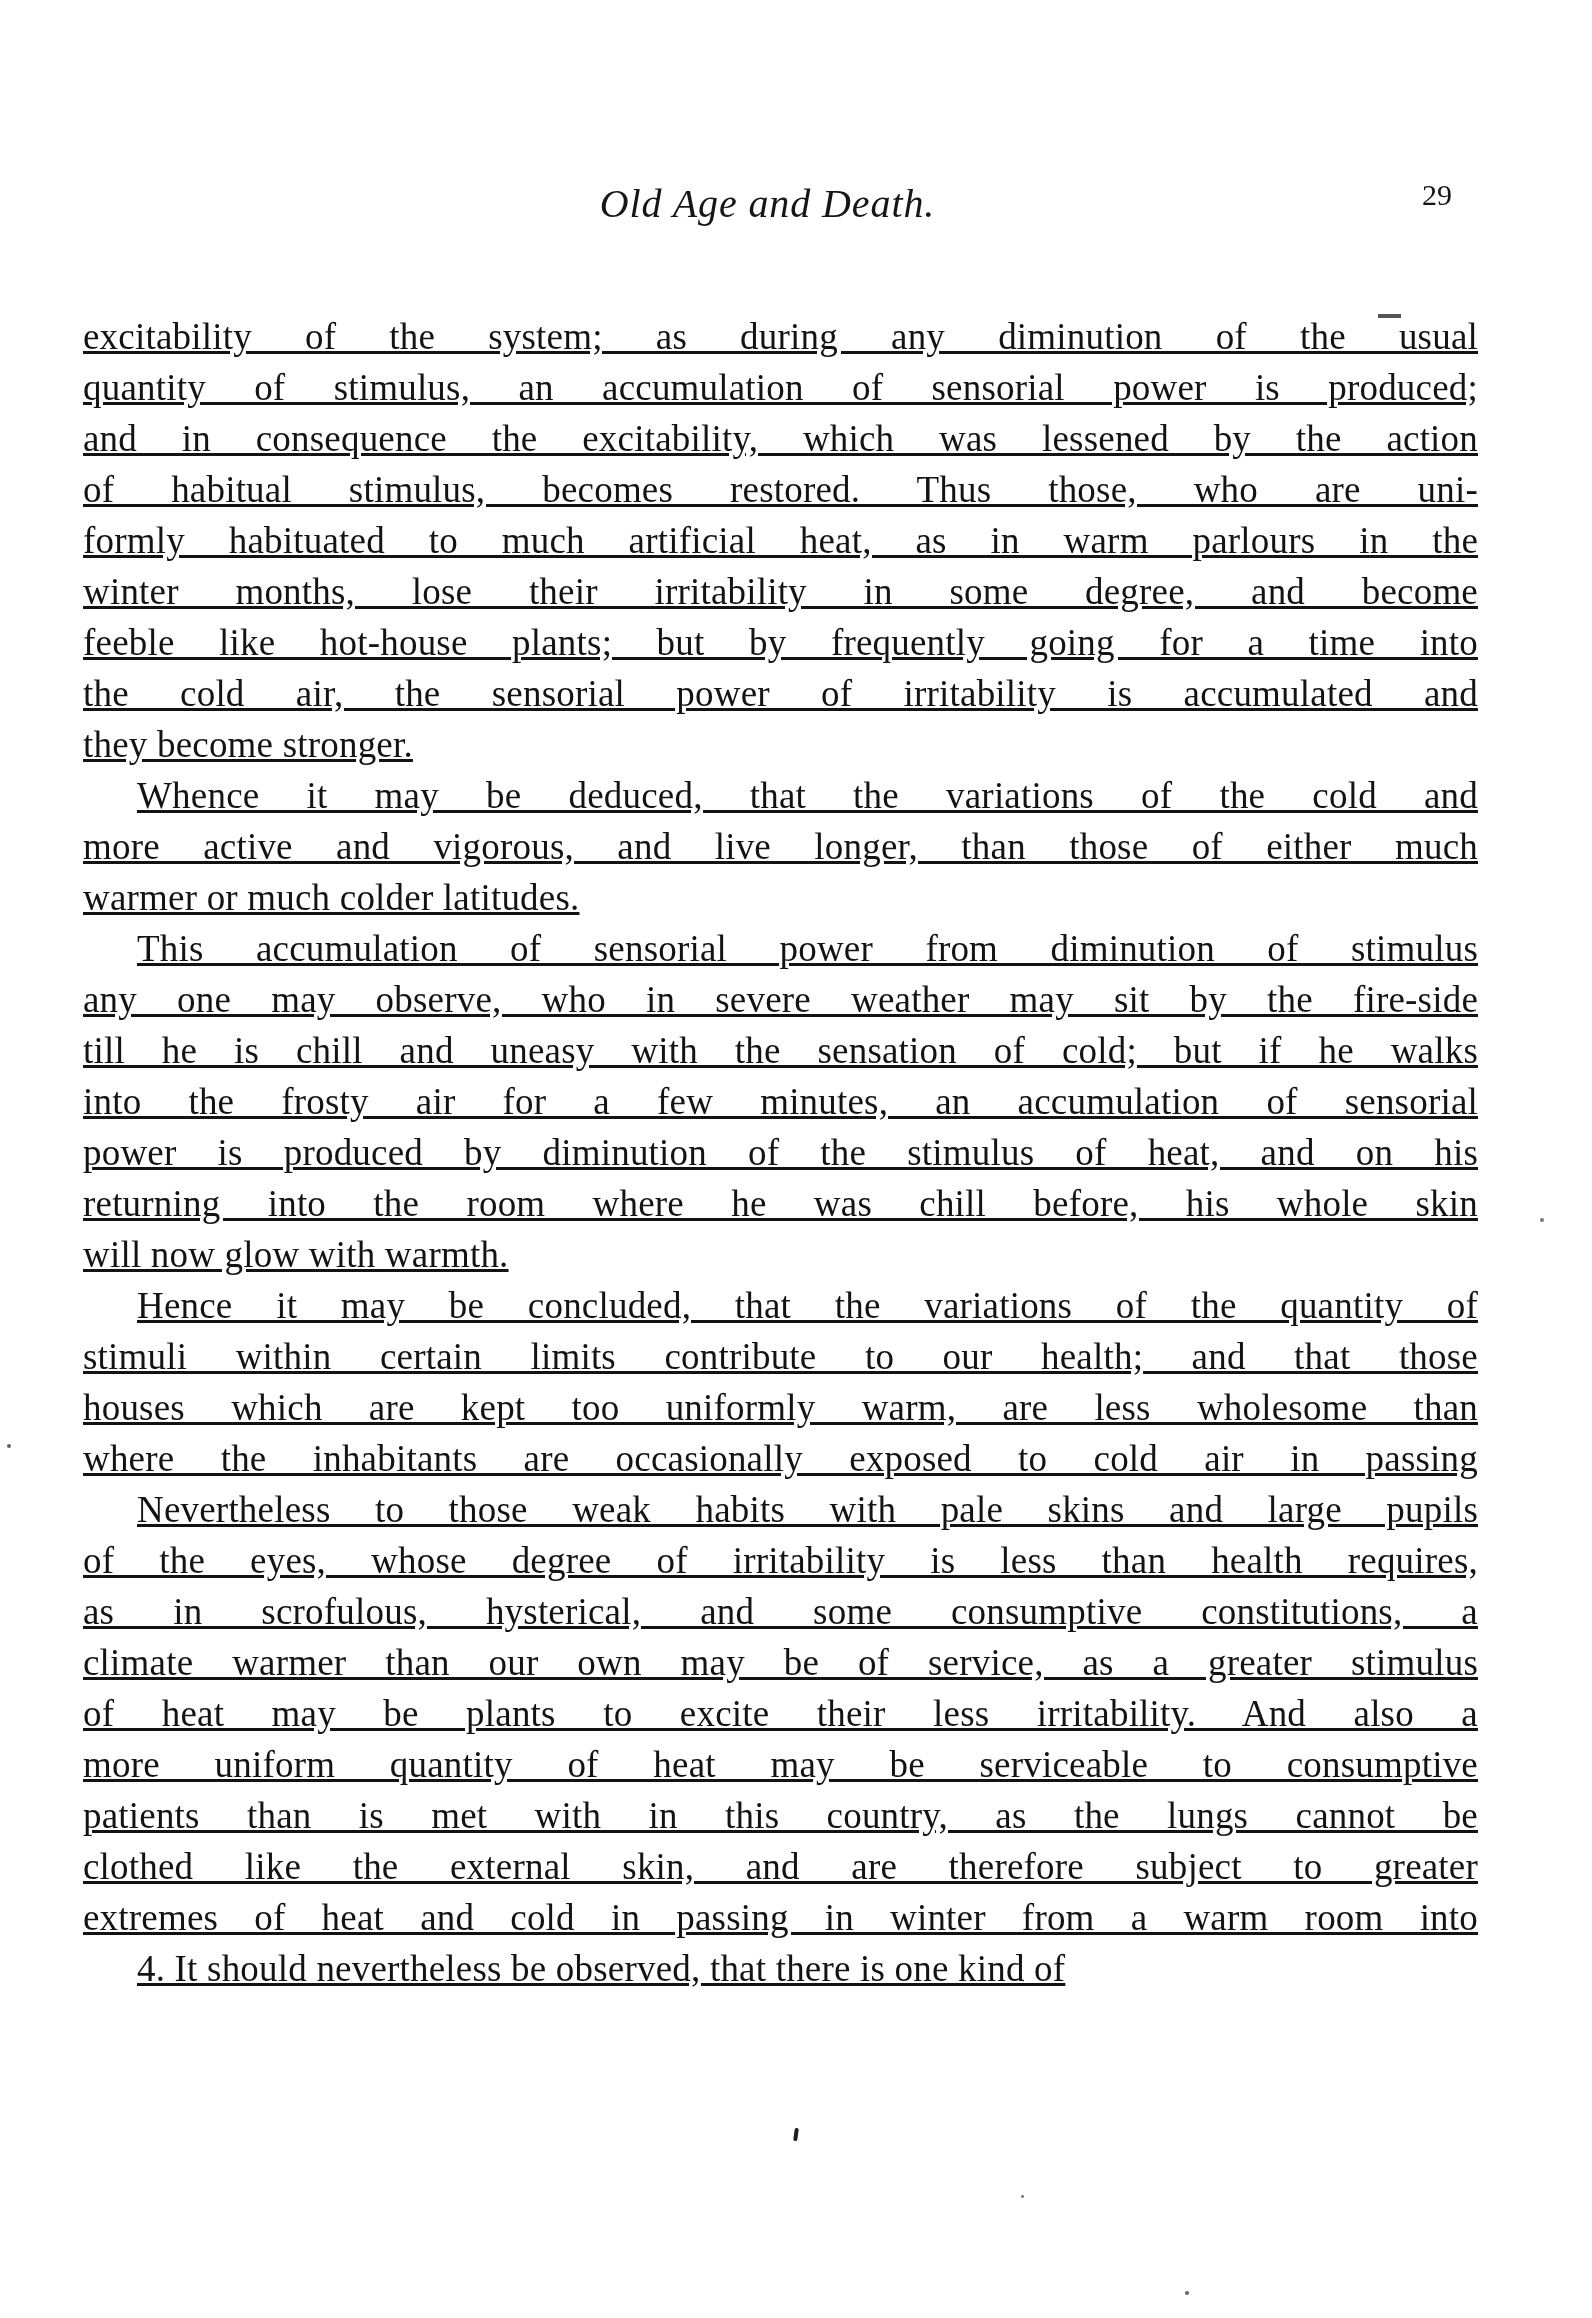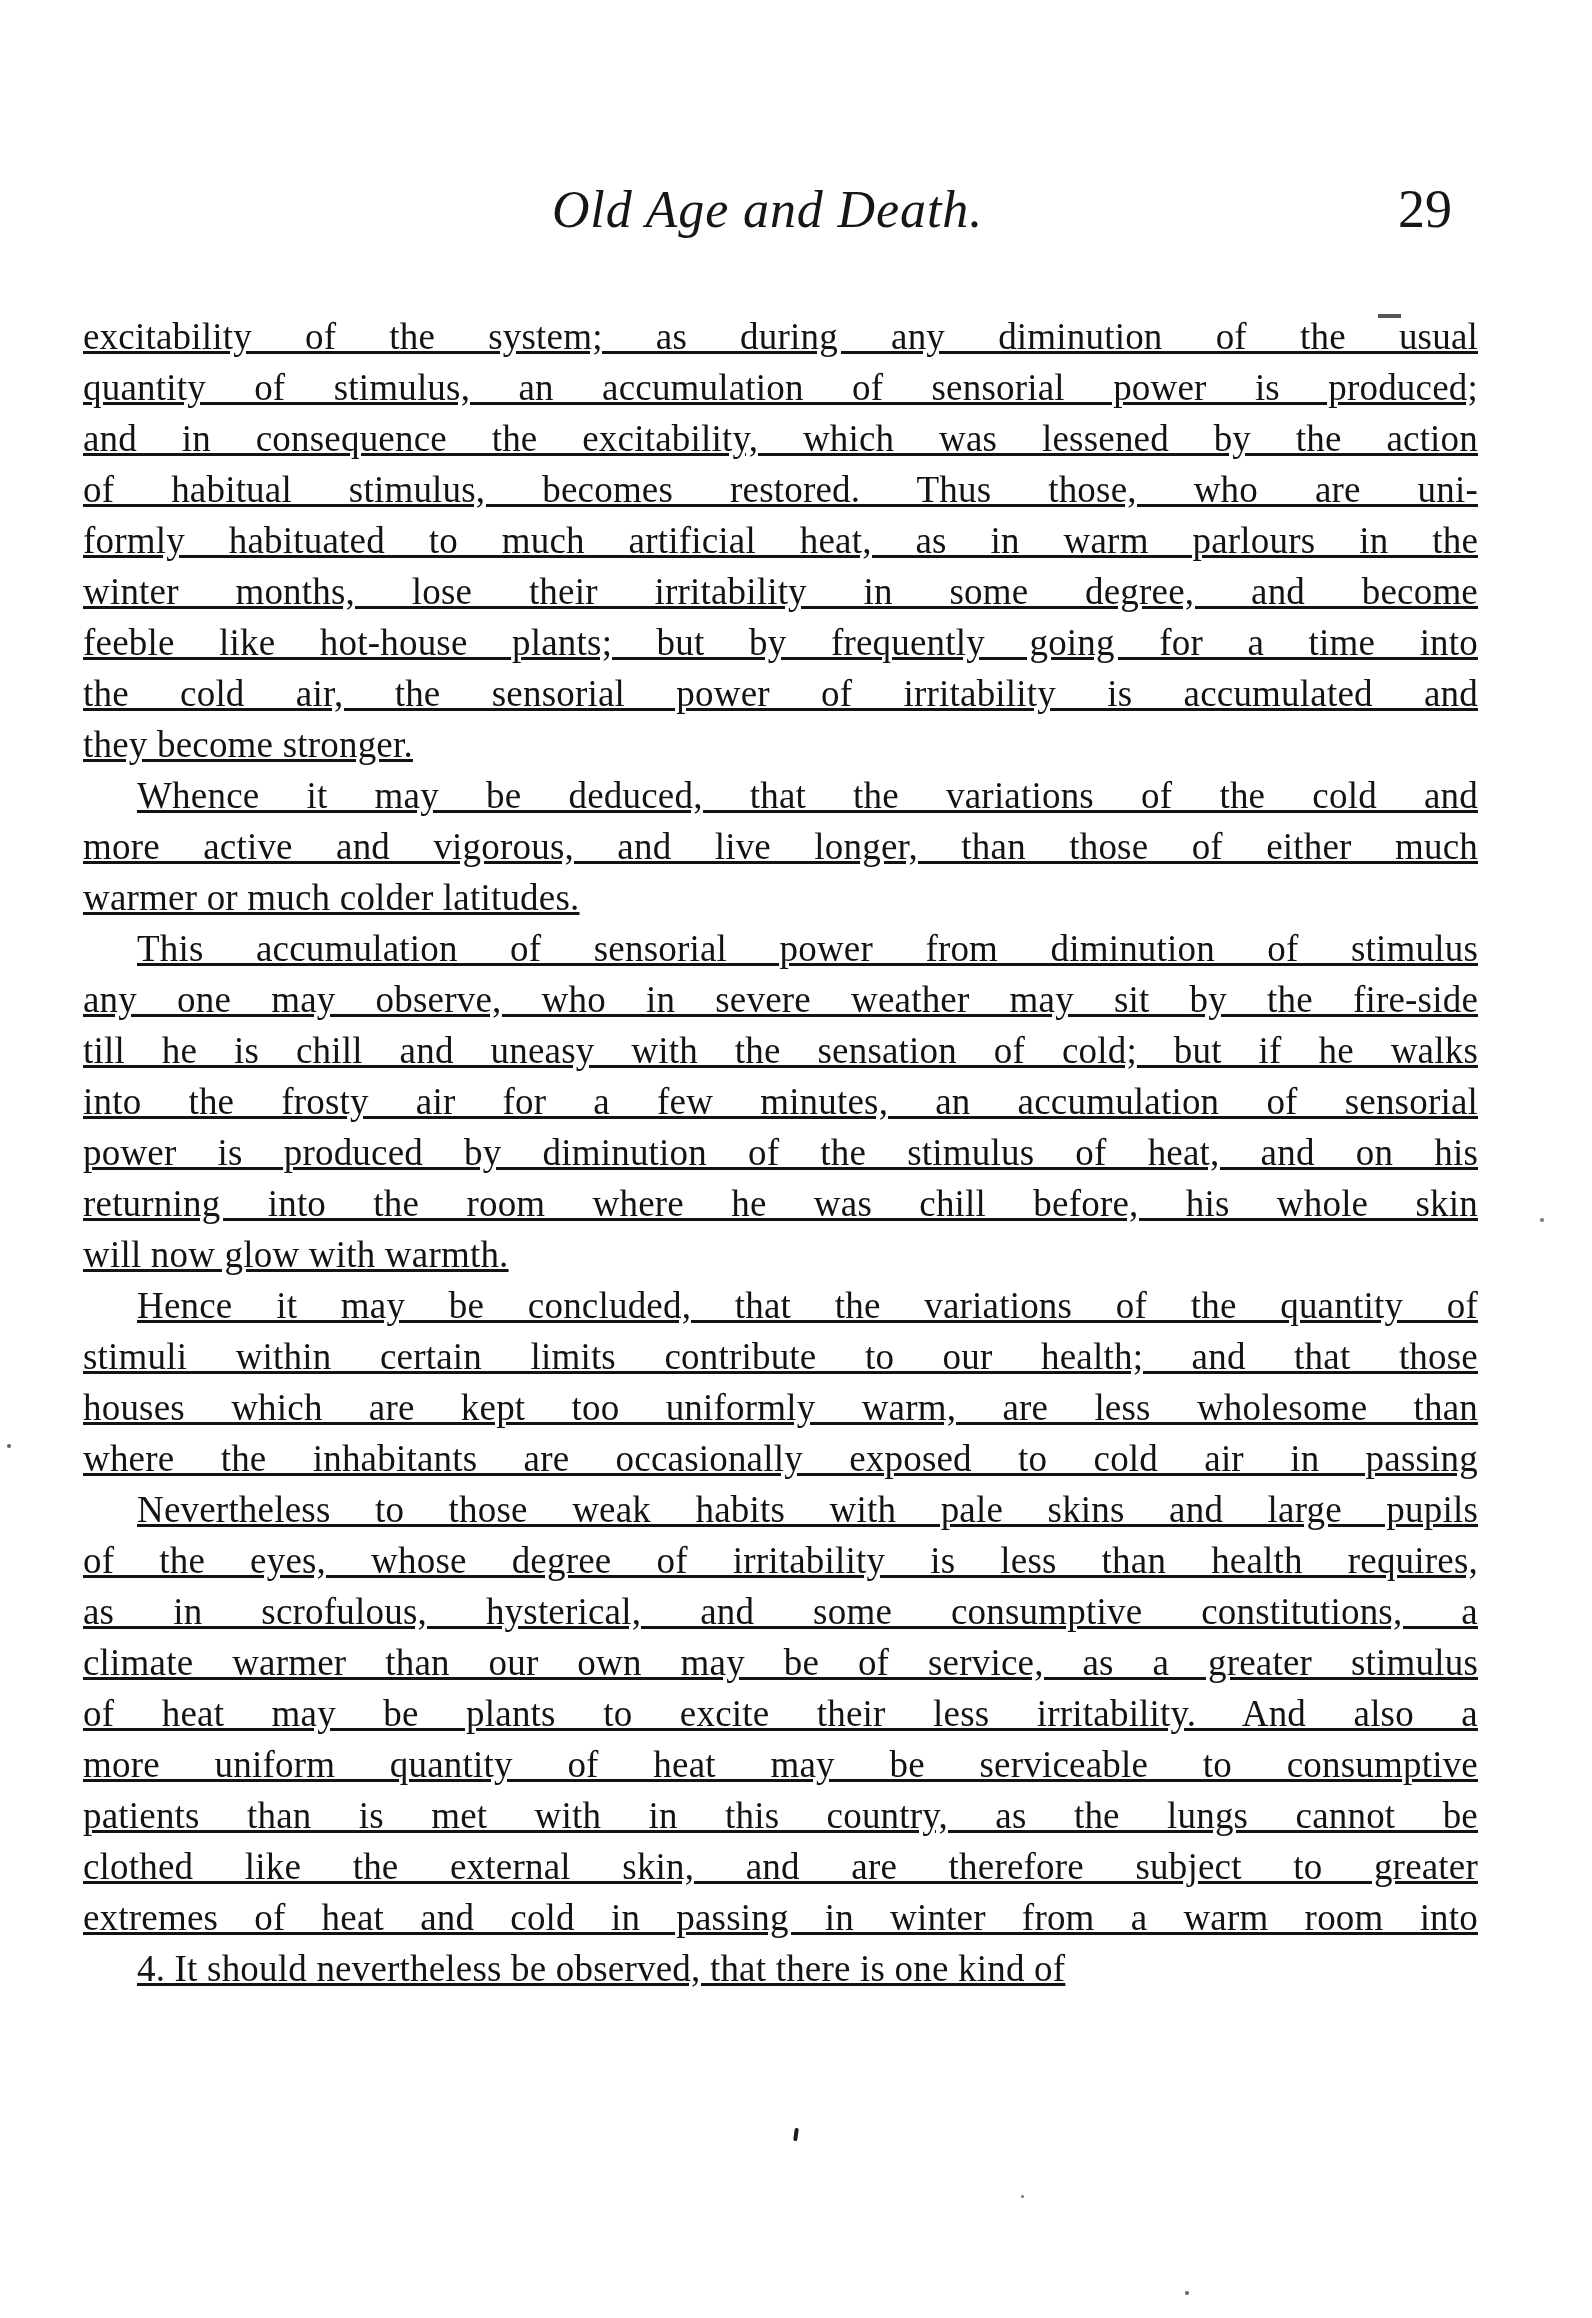--- a/index.html
+++ b/index.html
@@ -23,29 +23,29 @@
     width: 1369px;
     height: 61px;
   }
   .running-title {
     position: absolute;
     left: 0;
     right: 0;
     top: 0;
     text-align: center;
     font-style: italic;
-    font-size: 52px;
+    font-size: 40px;
     letter-spacing: 0.9px;
     color: #161616;
   }
   .page-number {
     position: absolute;
     right: 0;
     top: -1.8px;
-    font-size: 54px;
+    font-size: 30px;
     color: #161616;
   }
   .text-body {
     position: absolute;
     top: 311px;
     left: 83px;
     width: 1395px;
     font-size: 37px;
     line-height: 51px;
     letter-spacing: 0.2px;

